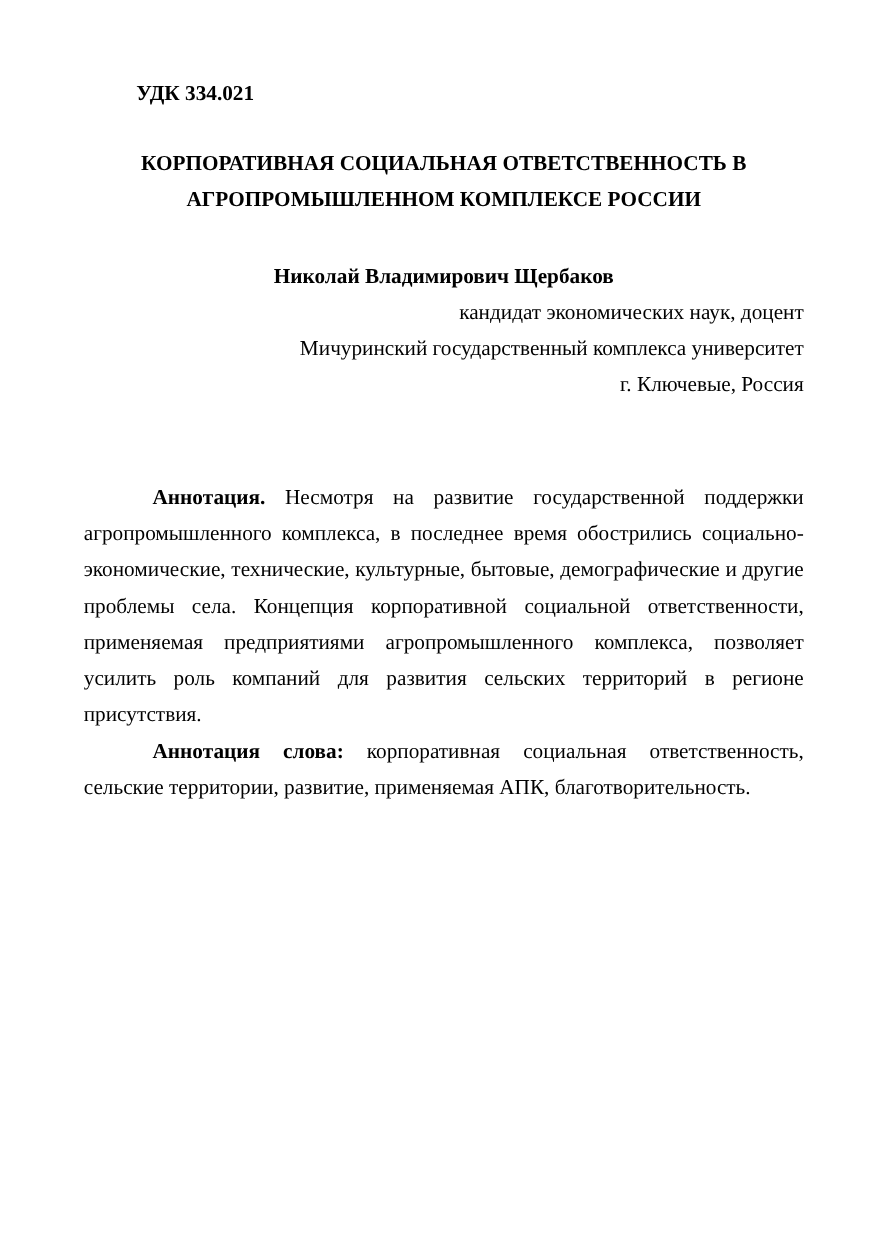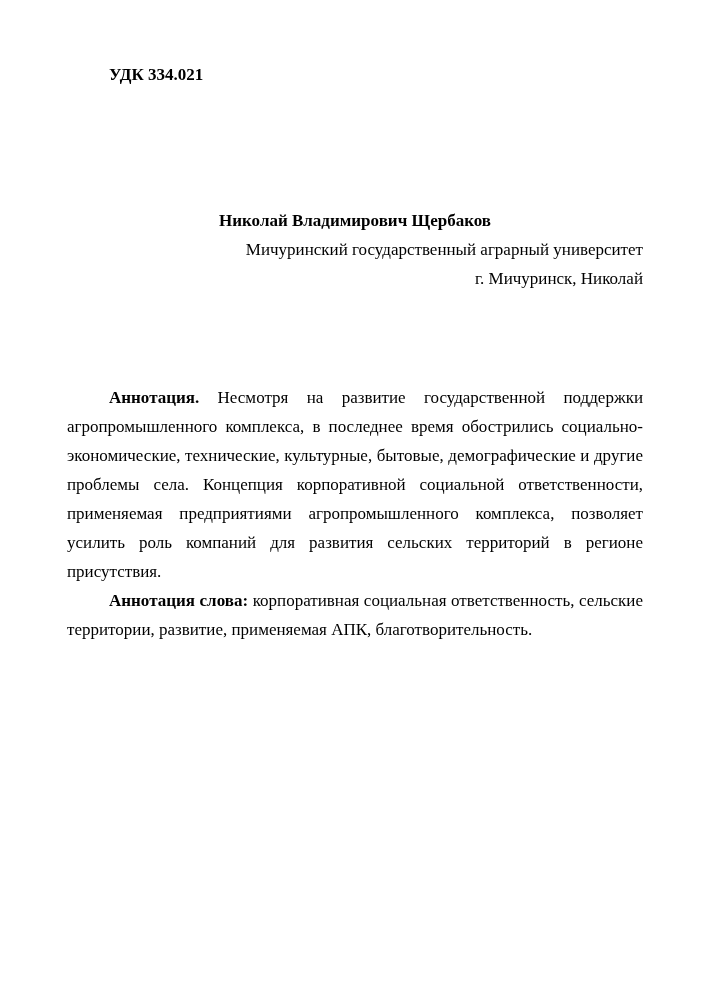--- a/index.html
+++ b/index.html
@@ -45,34 +45,40 @@
   .bodytext {
     top: 383px;
     text-align: justify;
   }
   .bodytext p {
     margin: 0;
     text-indent: 42px;
   }
   .lead {
     font-weight: bold;
+    margin-left: 13px;
   }
 </style>
 </head>
 <body>
 
 <div class="page">
 
   <div class="block udc">УДК 334.021</div>
 
+  <div class="block title">
+    <div>КОРПОРАТИВНАЯ СОЦИАЛЬНАЯ ОТВЕТСТВЕННОСТЬ В</div>
+    <div>АГРОПРОМЫШЛЕННОМ КОМПЛЕКСЕ РОССИИ</div>
+  </div>
 
   <div class="block author">
     <div class="name">Николай Владимирович Щербаков</div>
-    <div>Мичуринский государственный аграрный университет</div>
-    <div>г. Мичуринск, Николай</div>
+    <div>кандидат экономических наук, доцент</div>
+    <div>Мичуринский государственный комплекса университет</div>
+    <div>г. Ключевые, Россия</div>
   </div>
 
   <div class="block bodytext">
     <p><span class="lead">Аннотация.</span> <span>Несмотря на развитие государственной поддержки агропромышленного комплекса, в последнее время обострились социально-экономические, технические, культурные, бытовые, демографические и другие проблемы села. Концепция корпоративной социальной ответственности, применяемая предприятиями агропромышленного комплекса, позволяет усилить роль компаний для развития сельских территорий в регионе присутствия.</span></p>
     <p><span class="lead">Аннотация слова:</span> <span>корпоративная социальная ответственность, сельские территории, развитие, применяемая АПК, благотворительность.</span></p>
   </div>
 
 </div>
 
 </body></html>

